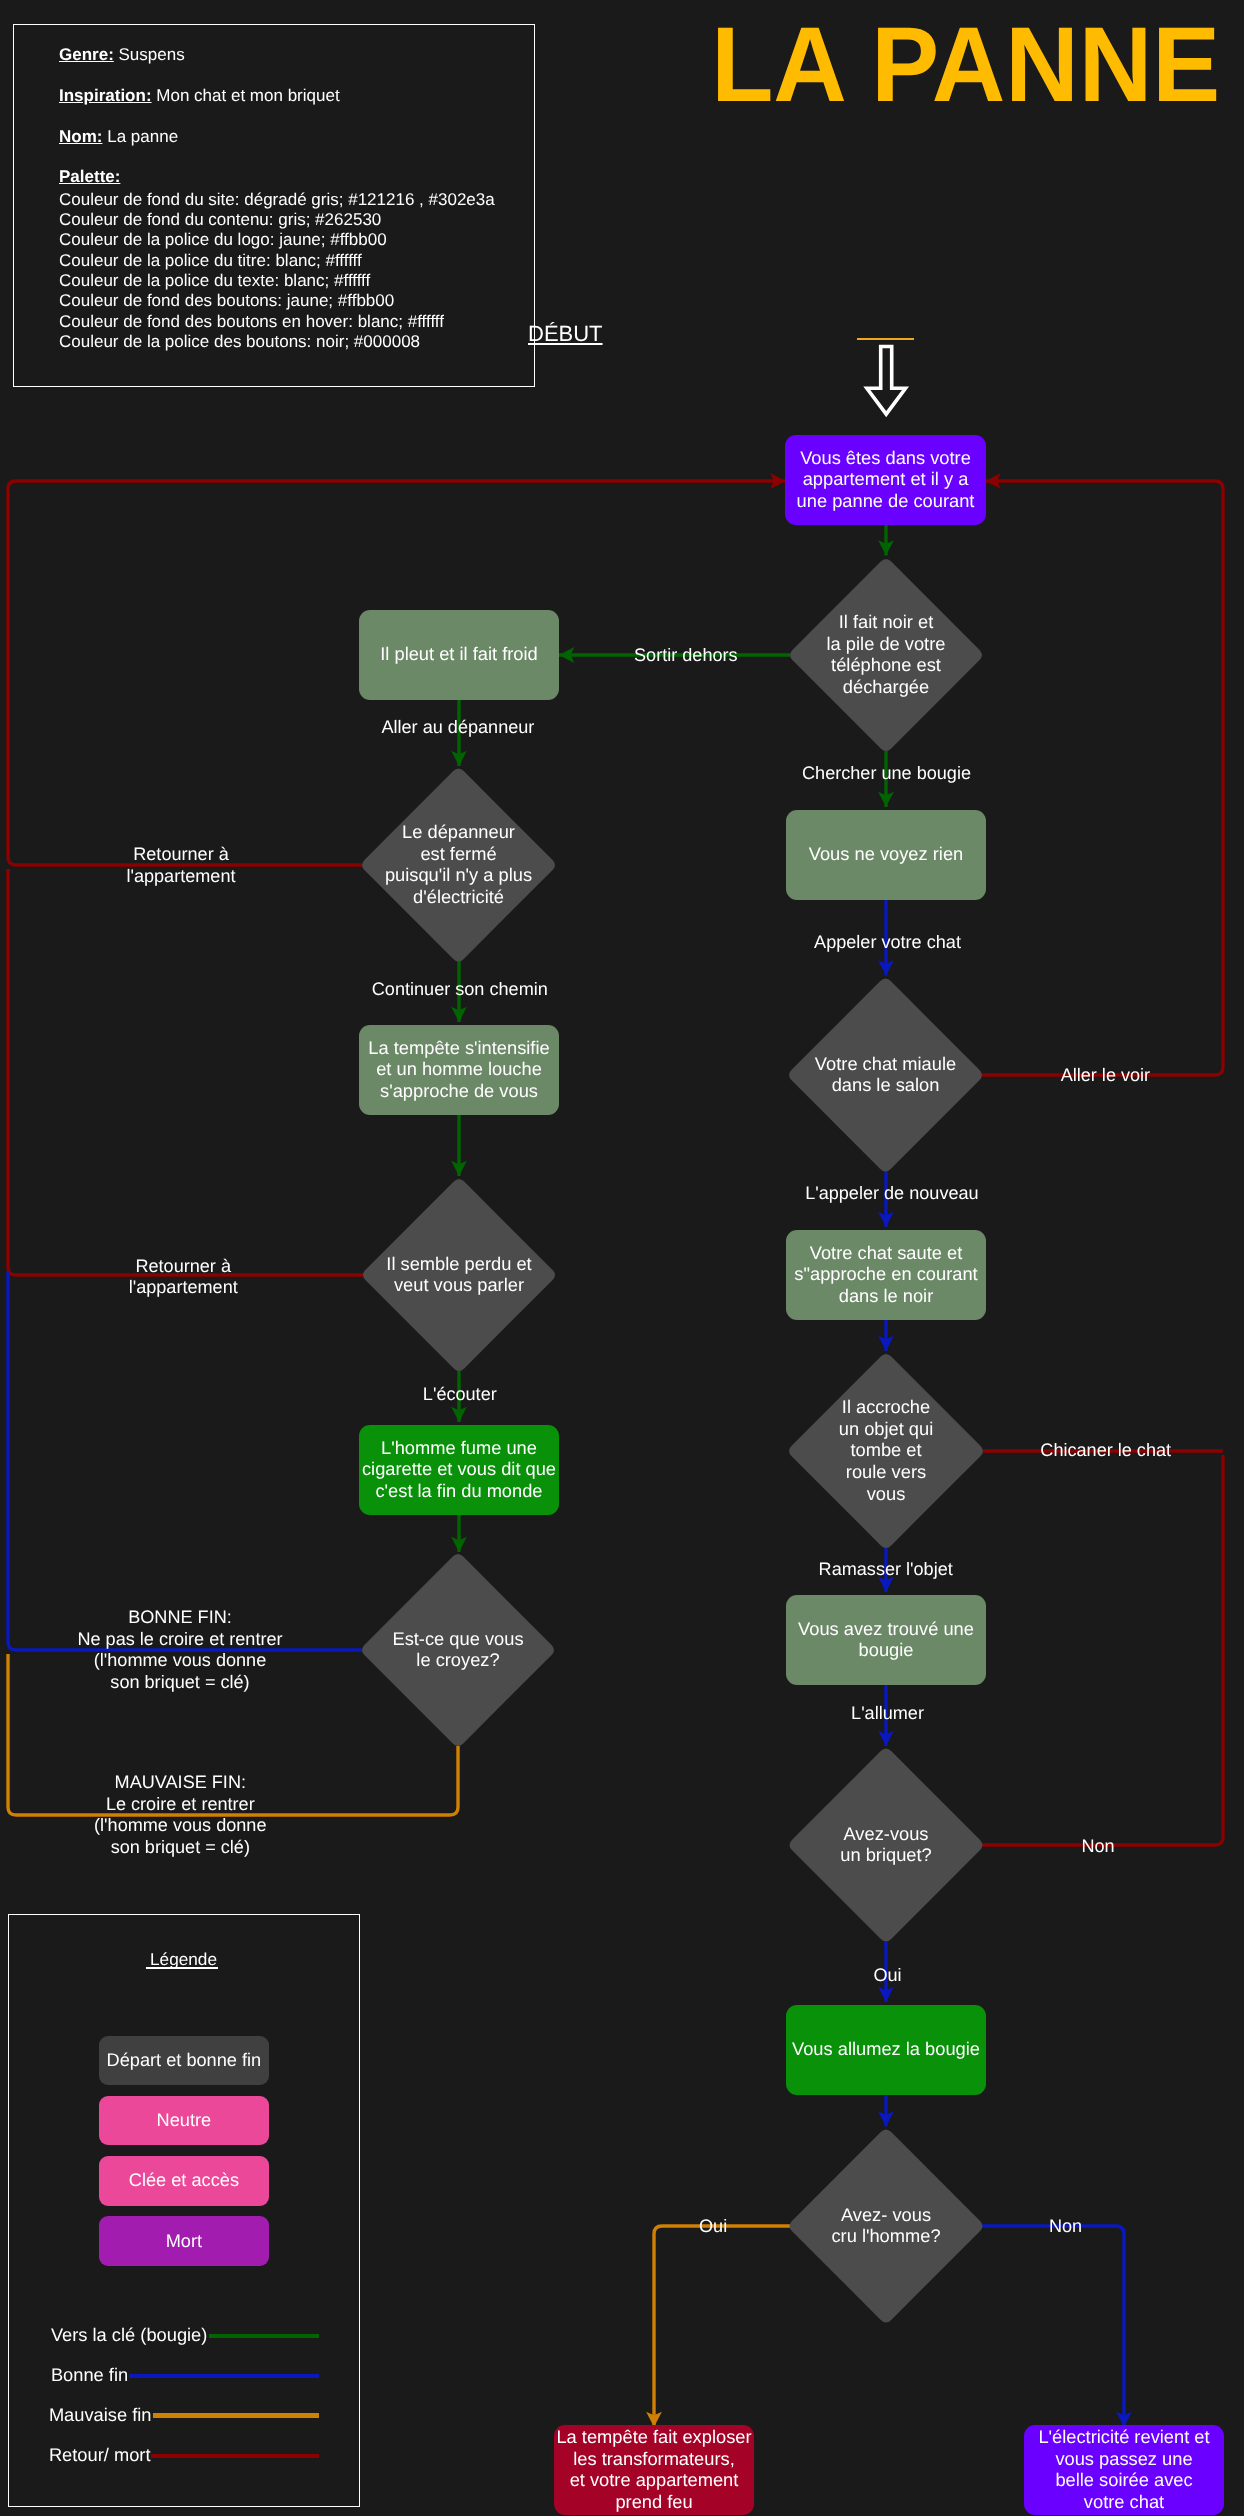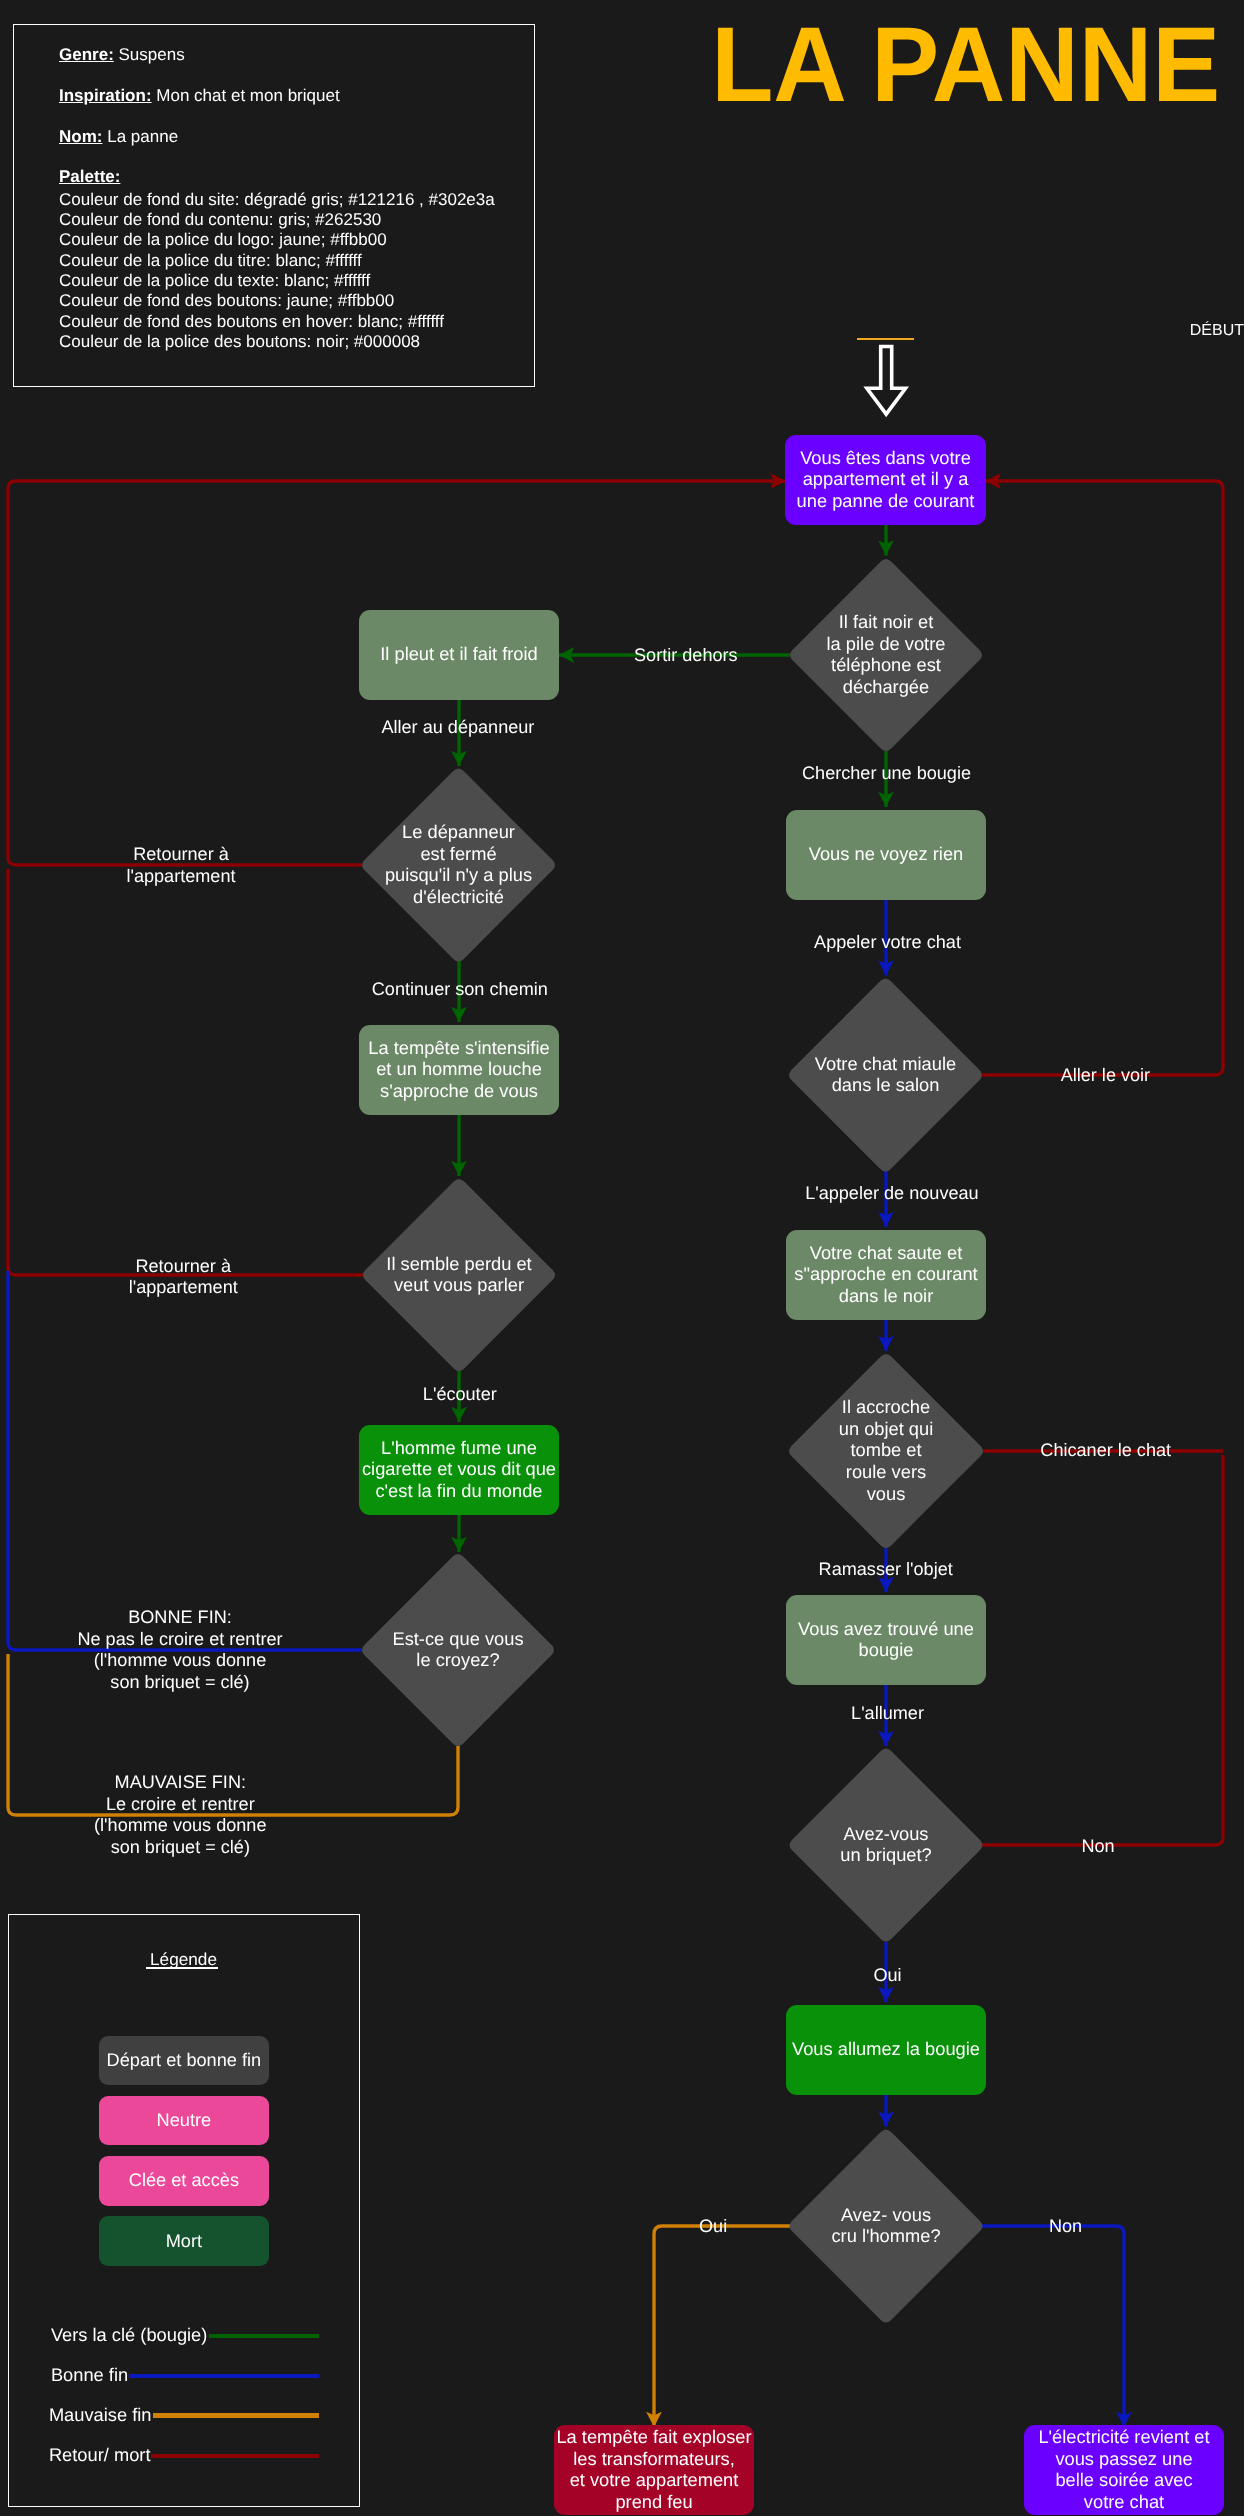--- a/index.html
+++ b/index.html
@@ -19,21 +19,21 @@
   .inf-lab{font-weight:bold;text-decoration:underline;}
   #pal-label{font-weight:bold;text-decoration:underline;margin-bottom:4.5px;}
   .pal-line{white-space:nowrap;line-height:20.3px;}
   
   #title{left:0;top:11px;width:1244px;text-align:right;padding-right:25px;box-sizing:border-box;
          font-size:106.6px;font-weight:bold;color:#ffbb00;line-height:1;
          transform:scaleX(0.955);transform-origin:100% 0;}
   #subtitle{left:0;top:128px;width:1244px;text-align:right;padding-right:27px;box-sizing:border-box;
          font-size:30px;font-weight:normal;color:#ffbb00;line-height:1;}
   
-  #start-label{left:528px;top:323px;width:716px;text-align:right;font-size:16px;color:#ffffff;line-height:1;}
+  #start-label{left:528px;top:323px;width:716px;text-align:left;font-size:22px;color:#ffffff;line-height:1;text-decoration:underline;}
   #start-underline{left:857px;top:337.5px;width:57px;height:2px;background:#f0a71c;}
   
   #legend-box{left:7.5px;top:1913.5px;width:352px;height:593px;border:1.5px solid #ffffff;box-sizing:border-box;}
   #legend-title{position:absolute;left:0;top:36px;width:100%;text-align:center;font-size:17.2px;line-height:1;}
   #legend-underline{position:absolute;left:137.6px;top:52.5px;width:72px;height:1.6px;background:#ffffff;}
   .leg-box{position:absolute;left:90.4px;width:170px;height:49.5px;border-radius:9px;
            display:flex;align-items:center;justify-content:center;font-size:18.2px;color:#ffffff;}
   .leg-lab{position:absolute;font-size:18.3px;white-space:nowrap;color:#ffffff;line-height:1;}
   .leg-line{position:absolute;height:4.5px;}
 </style>
@@ -59,21 +59,21 @@
     </div>
 <div class="abs" id="title">LA PANNE</div>
 <div class="abs" id="start-label">DÉBUT</div>
 <div class="abs" id="start-underline"></div>
 <div class="abs" id="legend-box">
 <div id="legend-title">Légende</div>
 <div id="legend-underline"></div>
 <div class="leg-box" style="top:121.3px;background:#404040">Départ et bonne fin</div>
 <div class="leg-box" style="top:181.1px;background:#ec4899">Neutre</div>
 <div class="leg-box" style="top:241.7px;background:#ec4899">Clée et accès</div>
-<div class="leg-box" style="top:301.9px;background:#14532d">Mort</div>
+<div class="leg-box" style="top:301.9px;background:#a21caf">Mort</div>
 <div class="leg-lab" style="left:42.4px;top:411.7px">Vers la clé (bougie)</div>
 <div class="leg-line" style="left:200.9px;top:419.3px;width:109.7px;background:#006400"></div>
 <div class="leg-lab" style="left:42.4px;top:451.6px">Bonne fin</div>
 <div class="leg-line" style="left:120.7px;top:459.2px;width:189.9px;background:#0a18bf"></div>
 <div class="leg-lab" style="left:40.4px;top:491px">Mauvaise fin</div>
 <div class="leg-line" style="left:144.6px;top:498.6px;width:166px;background:#cf8005"></div>
 <div class="leg-lab" style="left:40.4px;top:531.6px">Retour/ mort</div>
 <div class="leg-line" style="left:142.6px;top:539.2px;width:168px;background:#8b0000"></div>
 </div>
 <svg id="flow-svg" width="1244" height="2516" viewBox="0 0 1244 2516">

